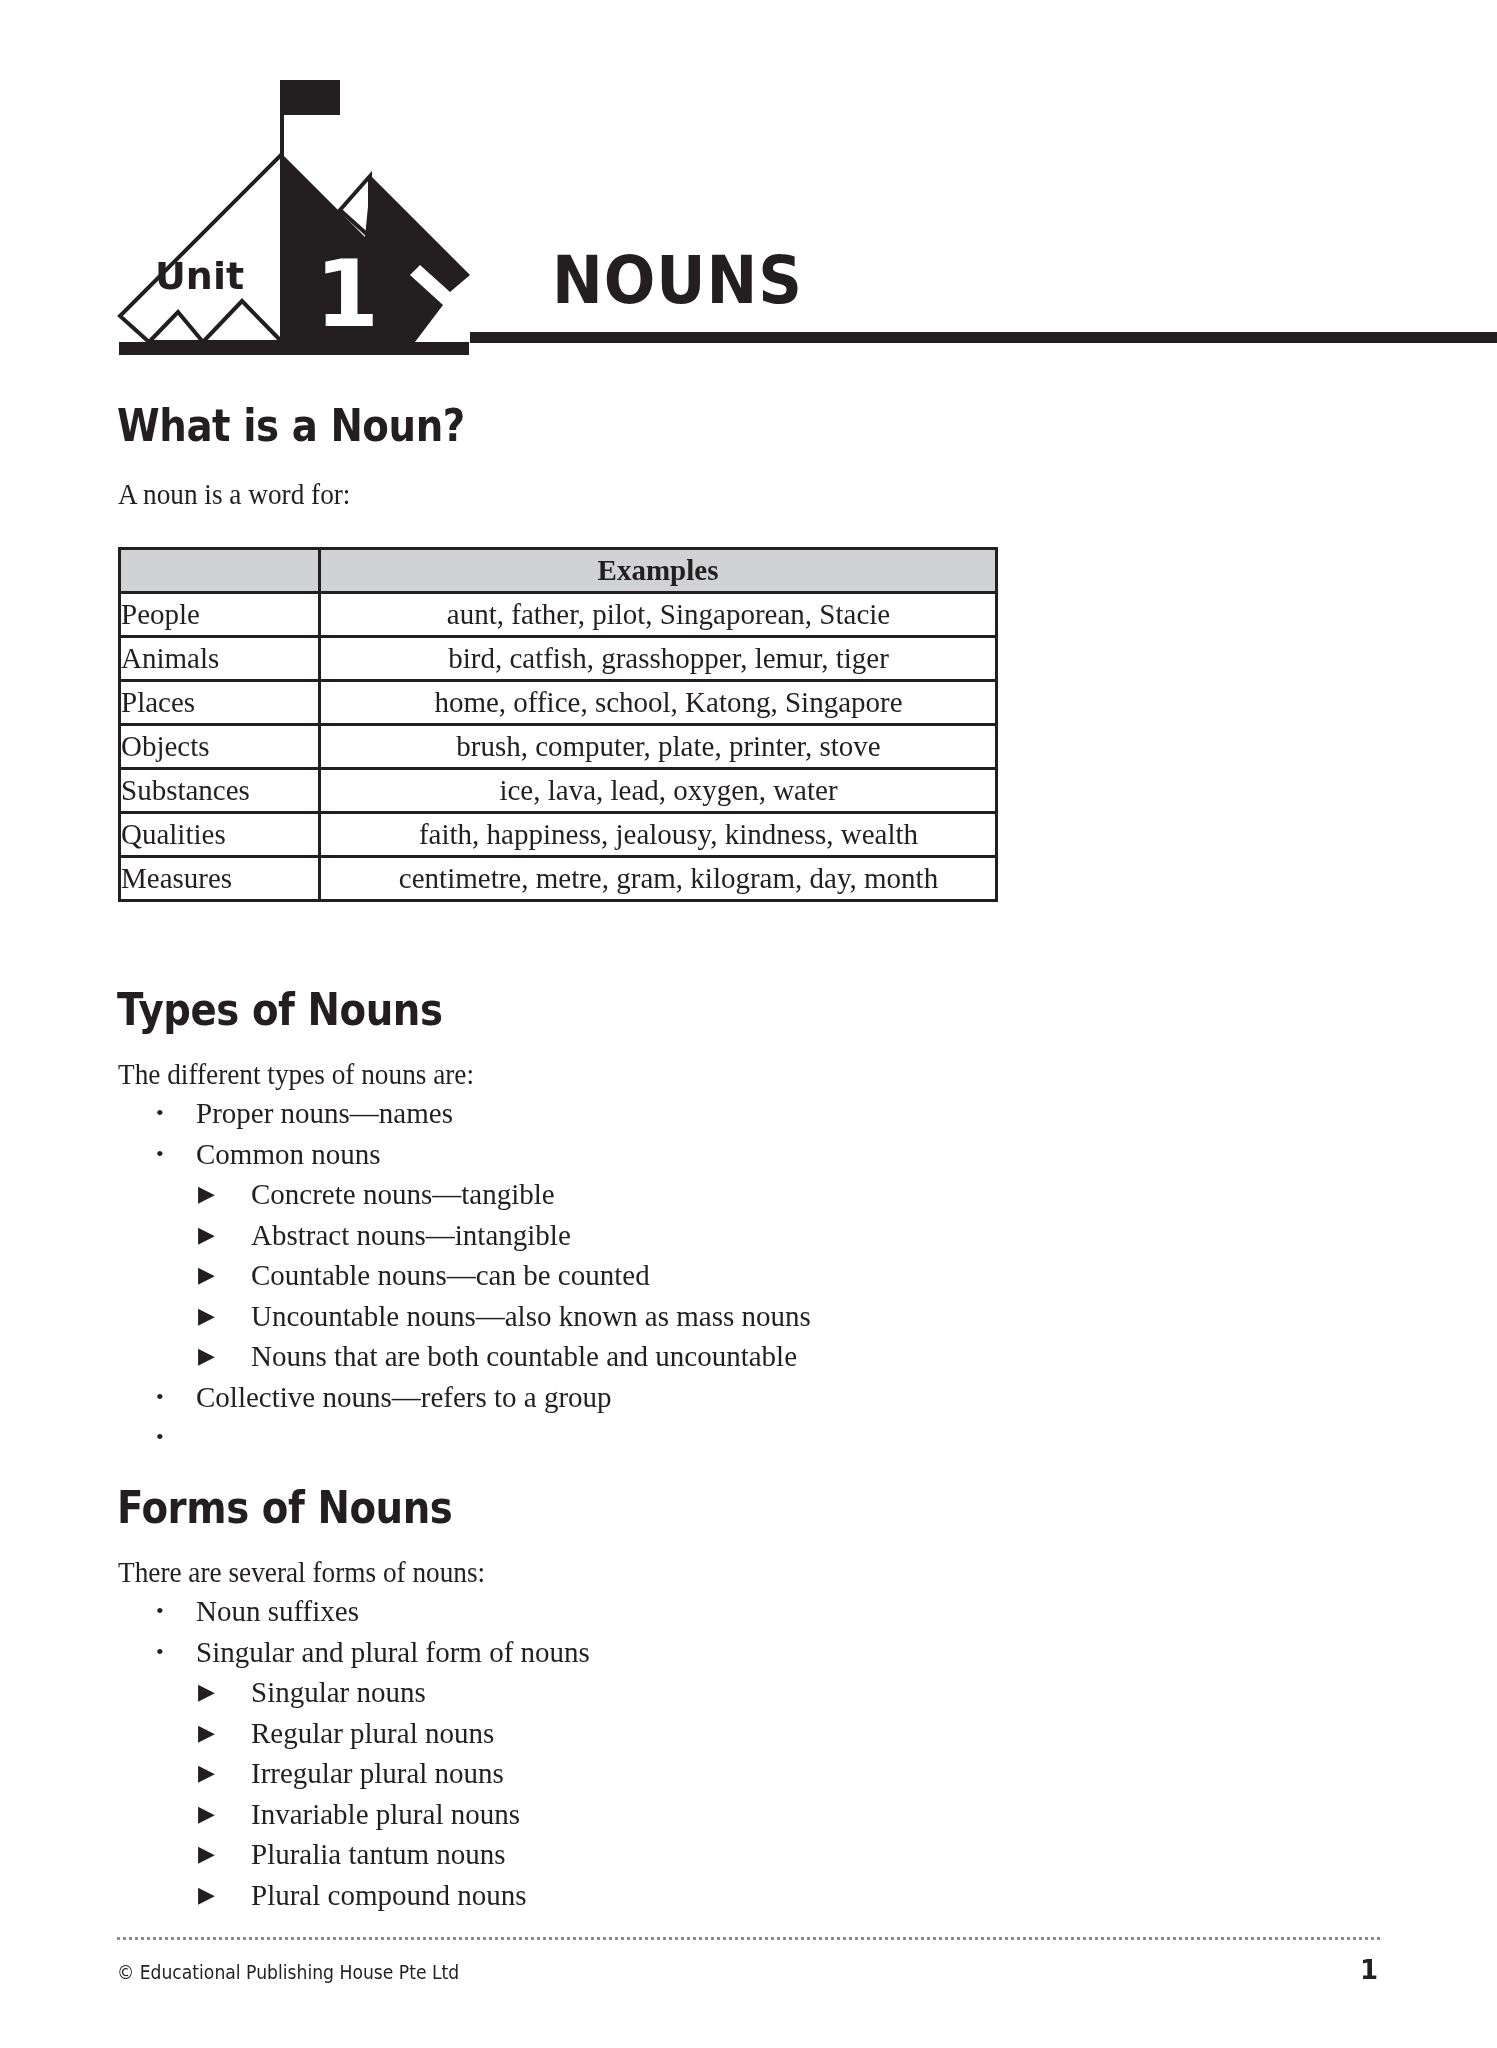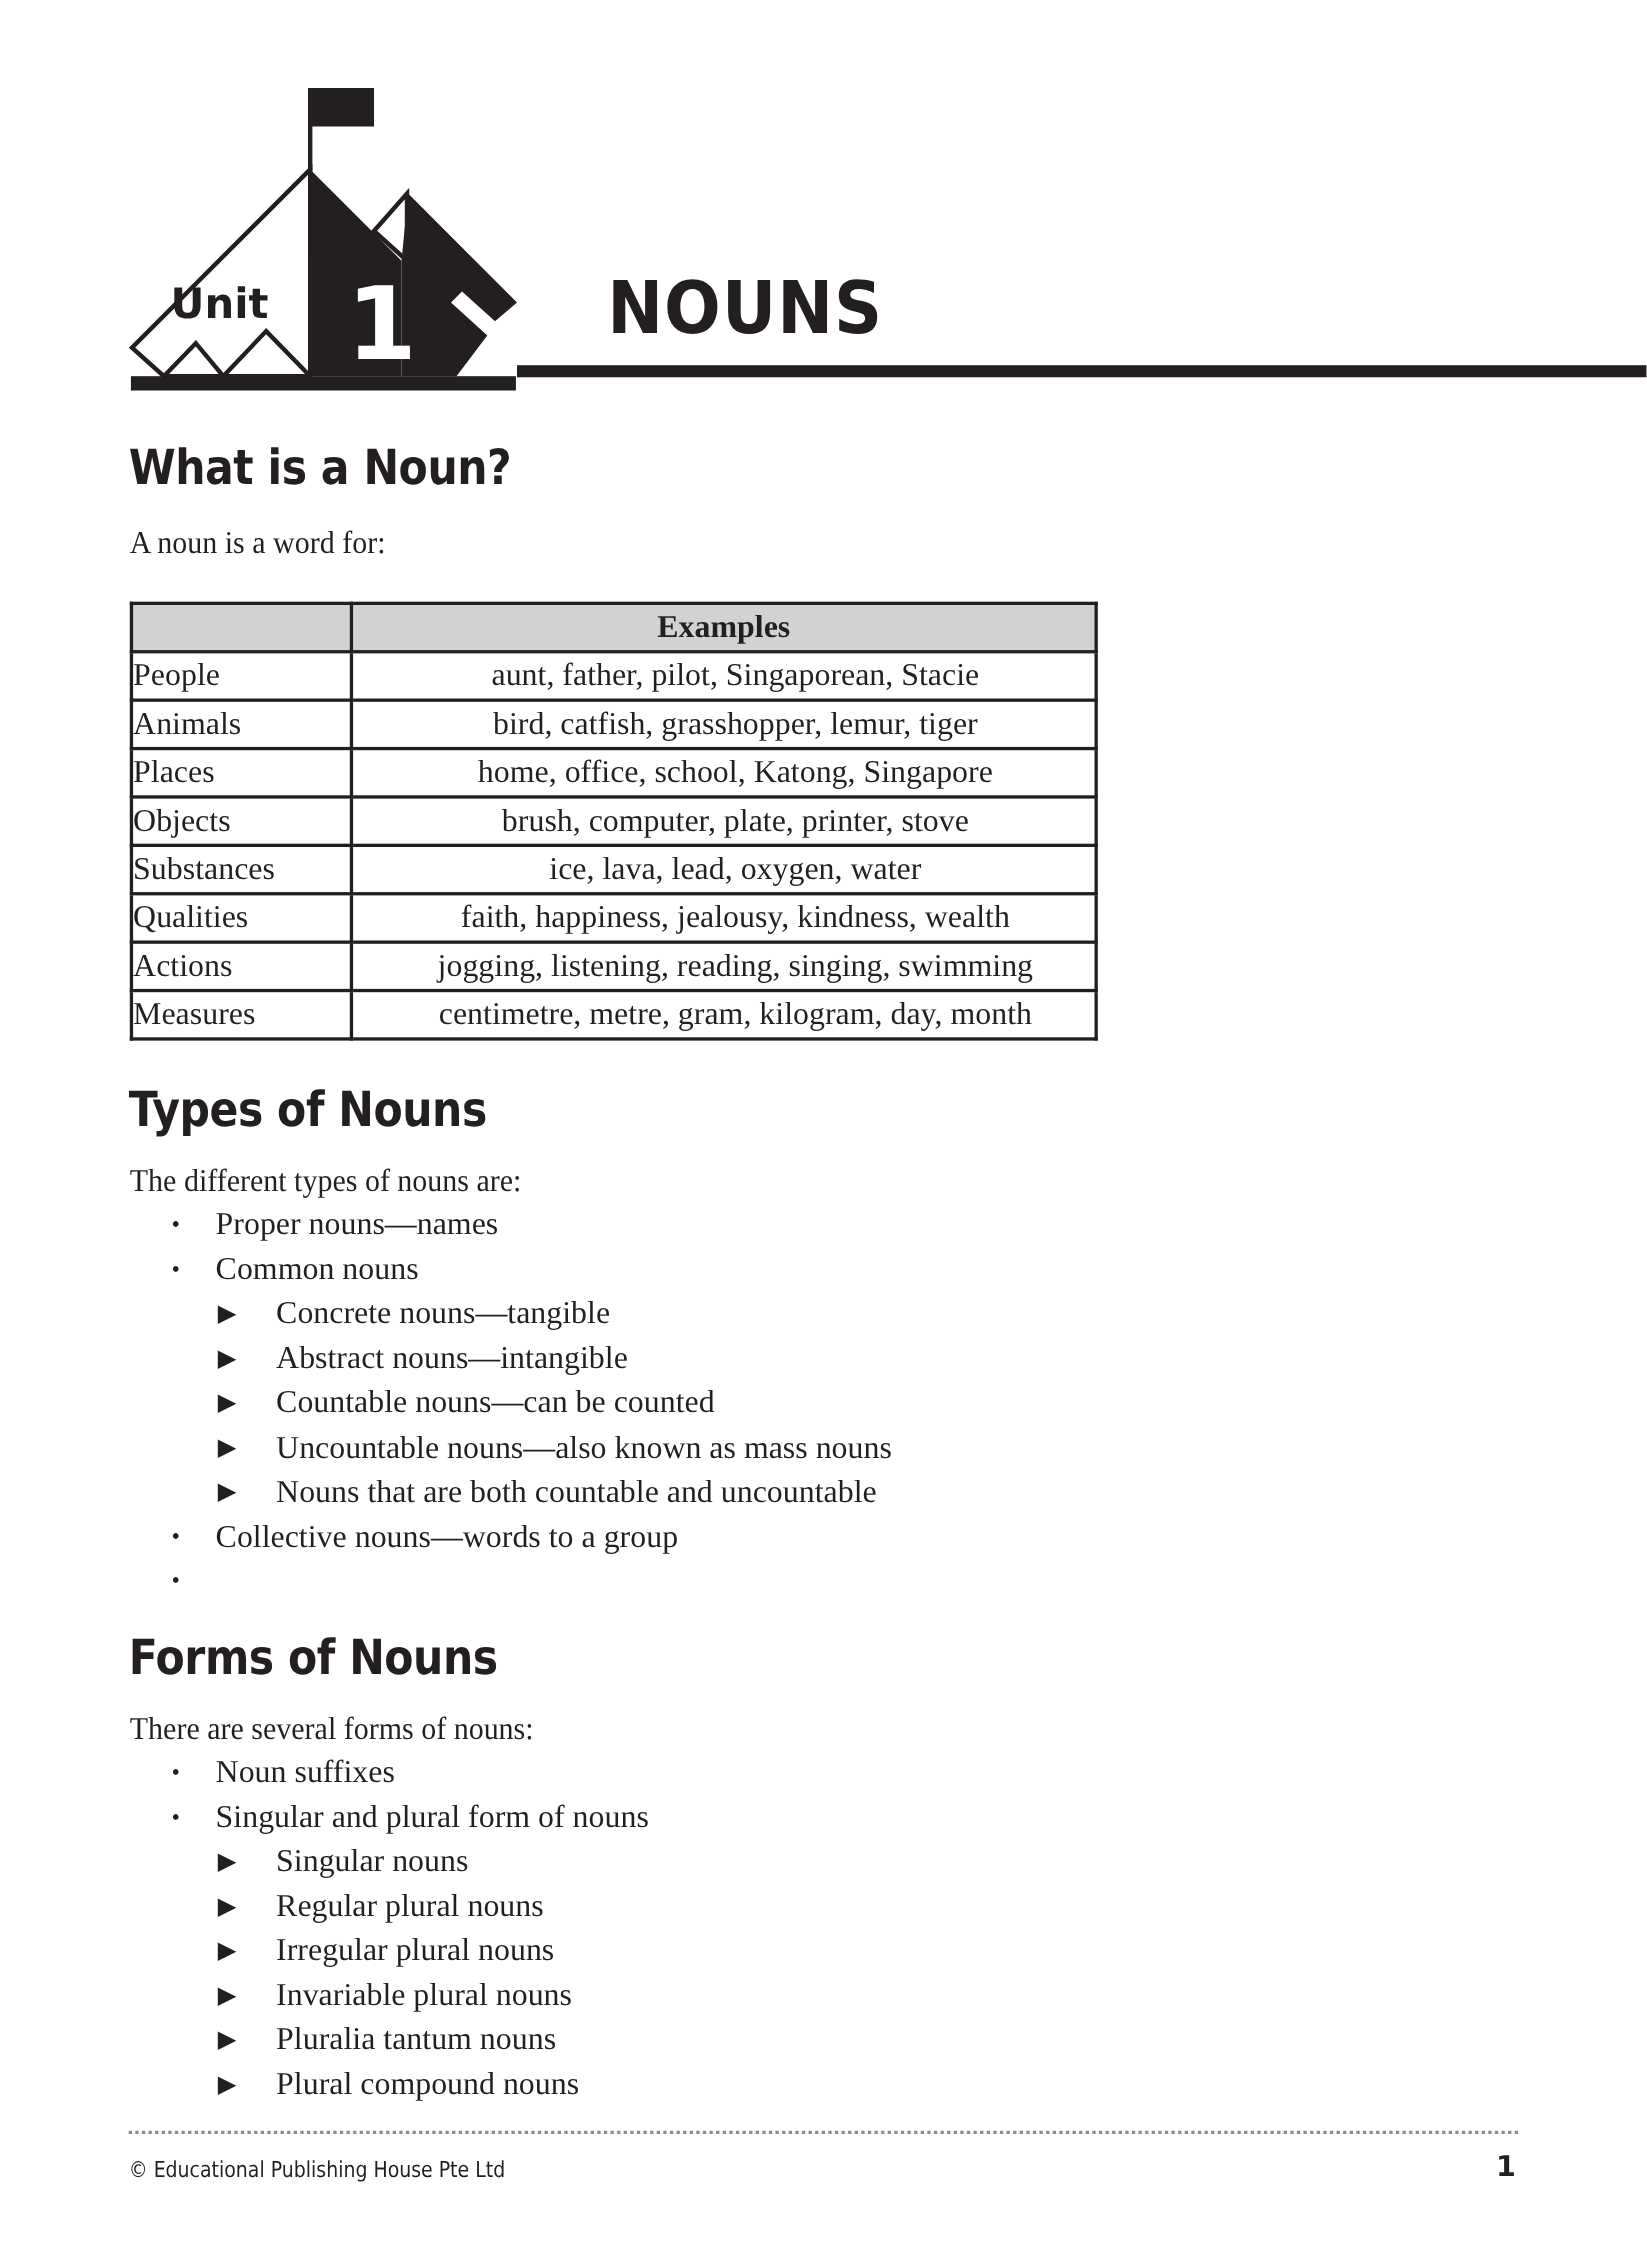--- a/index.html
+++ b/index.html
@@ -110,41 +110,37 @@
         </tr>
         <tr>
           <td class="cat">Substances</td>
           <td class="ex">ice, lava, lead, oxygen, water</td>
         </tr>
         <tr>
           <td class="cat">Qualities</td>
           <td class="ex">faith, happiness, jealousy, kindness, wealth</td>
         </tr>
         <tr>
-          <td class="cat">Actions</td>
-          <td class="ex">jogging, listening, reading, singing, swimming</td>
-        </tr>
-        <tr>
           <td class="cat">Measures</td>
           <td class="ex">centimetre, metre, gram, kilogram, day, month</td>
         </tr>
       </tbody>
   </table>
 
   <div class="section-heading" style="top:988px;">Types of Nouns</div>
   <div class="body-text" style="top:1060px;">The different types of nouns are:</div>
   <ul class="list" id="types-list" style="top:1093px;">
       <li class="l1"><span class="bullet">•</span><span>Proper nouns—names</span></li>
       <li class="l1"><span class="bullet">•</span><span>Common nouns</span></li>
       <li class="l2"><span class="arrow">▶</span><span>Concrete nouns—tangible</span></li>
       <li class="l2"><span class="arrow">▶</span><span>Abstract nouns—intangible</span></li>
       <li class="l2"><span class="arrow">▶</span><span>Countable nouns—can be counted</span></li>
       <li class="l2"><span class="arrow">▶</span><span>Uncountable nouns—also known as mass nouns</span></li>
       <li class="l2"><span class="arrow">▶</span><span>Nouns that are both countable and uncountable</span></li>
-      <li class="l1"><span class="bullet">•</span><span>Collective nouns—words to a group</span></li>
+      <li class="l1"><span class="bullet">•</span><span>Collective nouns—refers to a group</span></li>
       <li class="l1"><span class="bullet">•</span></li>
     </ul>
 
   <div class="section-heading" style="top:1486px;">Forms of Nouns</div>
   <div class="body-text" style="top:1558px;">There are several forms of nouns:</div>
   <ul class="list" id="forms-list" style="top:1591px;">
       <li class="l1"><span class="bullet">•</span><span>Noun suffixes</span></li>
       <li class="l1"><span class="bullet">•</span><span>Singular and plural form of nouns</span></li>
       <li class="l2"><span class="arrow">▶</span><span>Singular nouns</span></li>
       <li class="l2"><span class="arrow">▶</span><span>Regular plural nouns</span></li>

